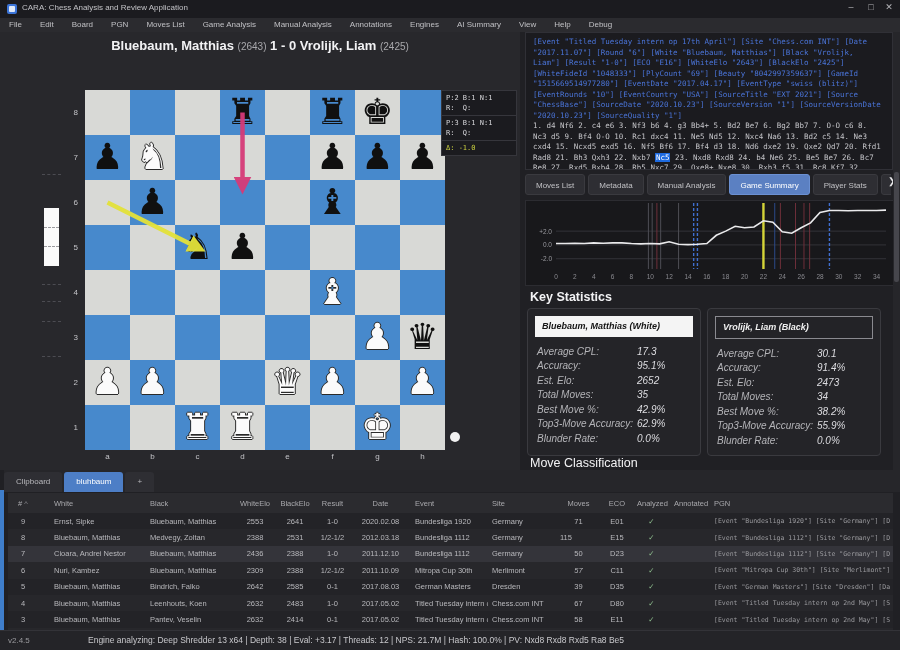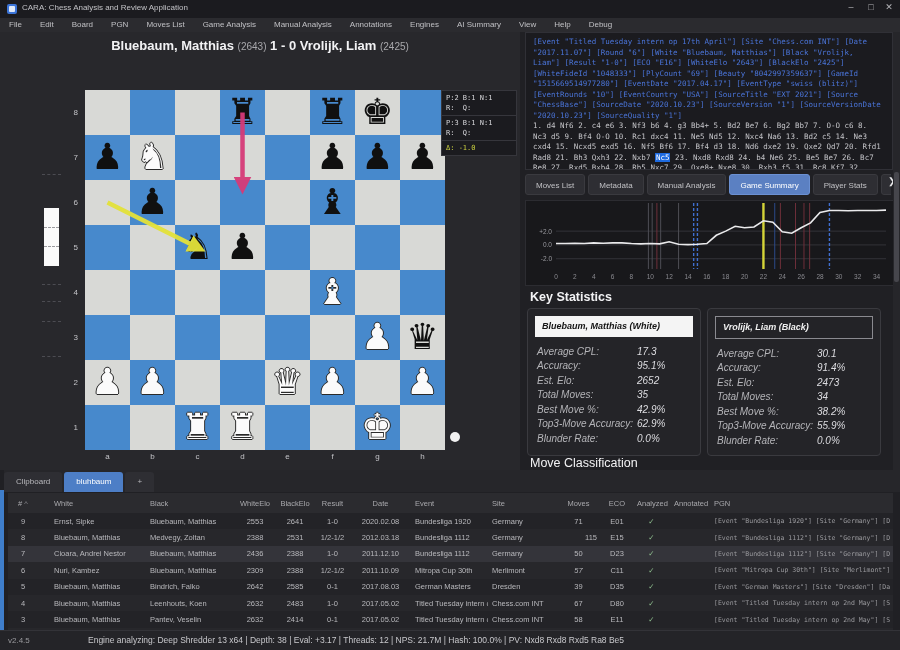--- a/index.html
+++ b/index.html
@@ -451,21 +451,21 @@
           <span class="cell" style="width: 30px; text-align: center;">8</span>
           <span class="cell" style="width: 12px; text-align: center;"></span>
           <span class="cell" style="width: 96px; text-align: left;">Bluebaum, Matthias</span>
           <span class="cell" style="width: 89px; text-align: left;">Medvegy, Zoltan</span>
           <span class="cell" style="width: 40px; text-align: center;">2388</span>
           <span class="cell" style="width: 40px; text-align: center;">2531</span>
           <span class="cell" style="width: 35px; text-align: center;">1/2-1/2</span>
           <span class="cell" style="width: 61px; text-align: center;">2012.03.18</span>
           <span class="cell" style="width: 77px; text-align: left;">Bundesliga 1112</span>
           <span class="cell" style="width: 68px; text-align: left;">Germany</span>
-          <span class="cell" style="width: 45px; text-align: right;">115</span>
+          <span class="cell" style="width: 45px; text-align: left;">115</span>
           <span class="cell" style="width: 32px; text-align: center;">E15</span>
           <span class="cell check" style="width: 37px; text-align: center;">✓</span>
           <span class="cell" style="width: 40px; text-align: center;"></span>
           <span class="cell pgncell" style="width: 180px; text-align: left;">[Event "Bundesliga 1112"] [Site "Germany"] [Date "2012.03.18"]</span>
         </div>
         <div class="trow" style="background: rgb(52, 52, 58);">
           <span class="cell" style="width: 30px; text-align: center;">7</span>
           <span class="cell" style="width: 12px; text-align: center;"></span>
           <span class="cell" style="width: 96px; text-align: left;">Cioara, Andrei Nestor</span>
           <span class="cell" style="width: 89px; text-align: left;">Bluebaum, Matthias</span>

